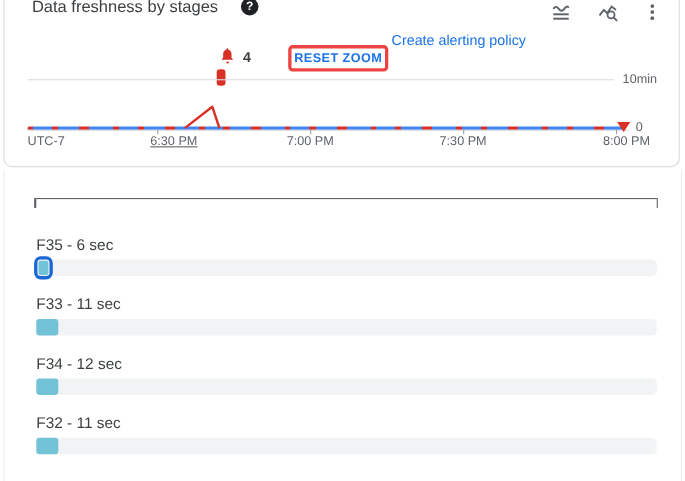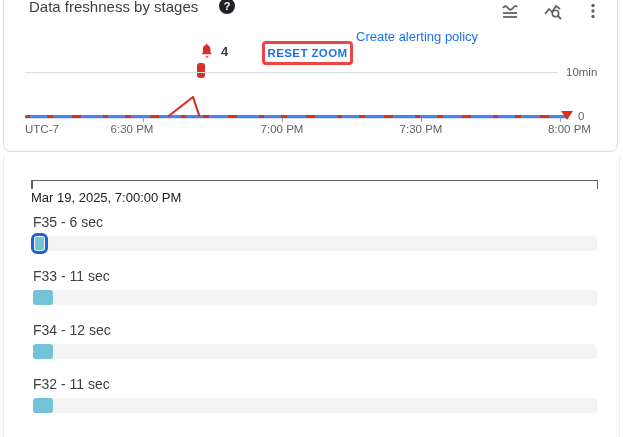--- a/index.html
+++ b/index.html
@@ -112,38 +112,37 @@
 
 <div id="series-baseline"></div>
 <svg id="spike-svg">
   <polyline points="168,116.5 193,97 199.5,116.5" fill="none" stroke="#d93025" stroke-width="2.2" stroke-linejoin="round"></polyline>
 </svg>
 
 <div id="x-axis-line"></div>
 <div id="tz-label">UTC-7</div>
 <div id="ticks-host">
   <div class="x-tick" style="left: 143px;"></div>
-  <div class="x-label" style="left: 132px;">6:30 PM</div>
+  <div class="x-label" style="left: 158px; text-decoration: underline;">6:30 PM</div>
 
   <div class="x-tick" style="left: 282px;"></div>
   <div class="x-label" style="left: 282px;">7:00 PM</div>
 
   <div class="x-tick" style="left: 421px;"></div>
   <div class="x-label" style="left: 421px;">7:30 PM</div>
 
   <div class="x-tick" style="left: 560px;"></div>
   <div class="x-label" style="left: 560px; padding-left: 19px;">8:00 PM</div>
 </div>
 
 <div id="end-marker"></div>
 <div id="end-value">0</div>
 
 <div id="details-panel">
   <div id="ruler"></div>
-  <div id="detail-timestamp">Mar 19, 2025, 7:00:00 PM</div>
   <div id="stages-host">
   <div class="stage-row" style="top: 60px; text-align: center;">
     <div class="stage-label">F35 - 6 sec</div>
     <div class="stage-track">
       <div class="stage-bar stage-bar-outline" style="width: 17px;"></div>
     </div>
   </div>
 
   <div class="stage-row" style="top: 114px;">
     <div class="stage-label">F33 - 11 sec</div>

